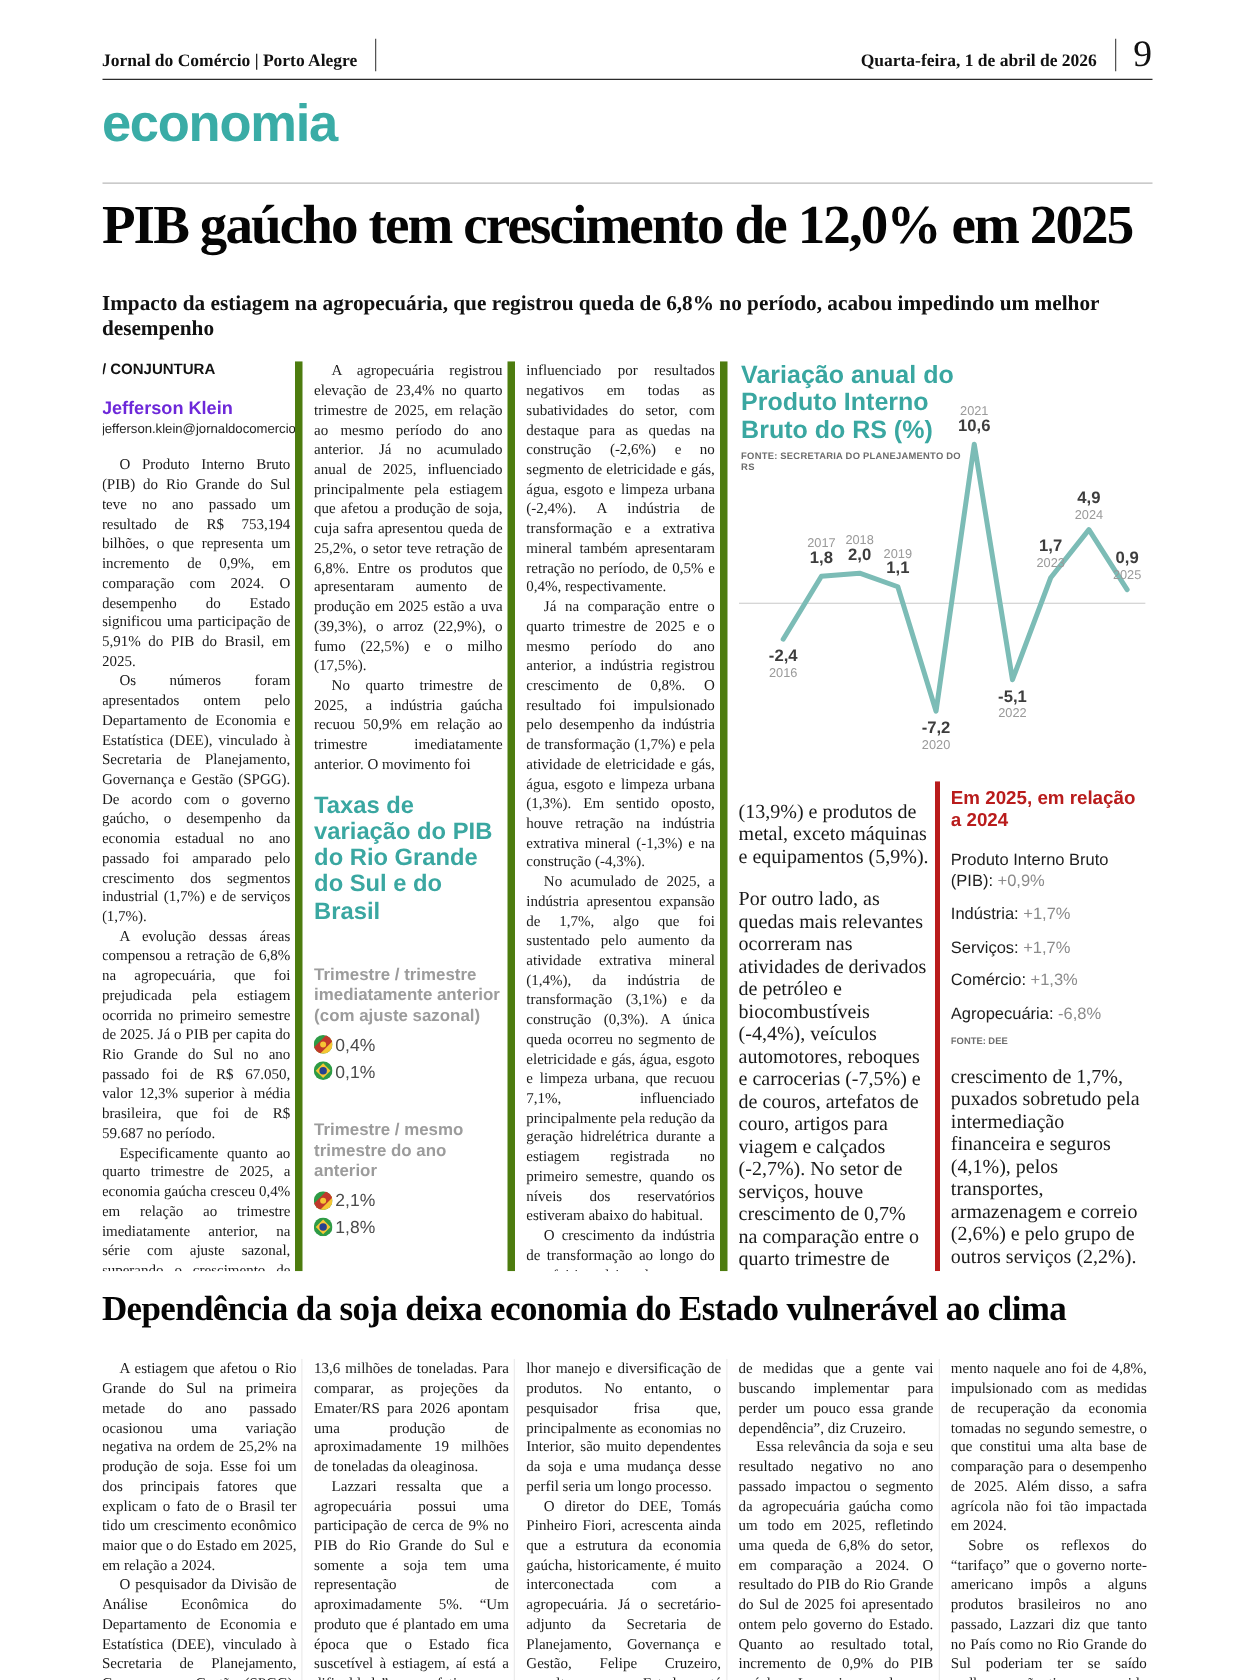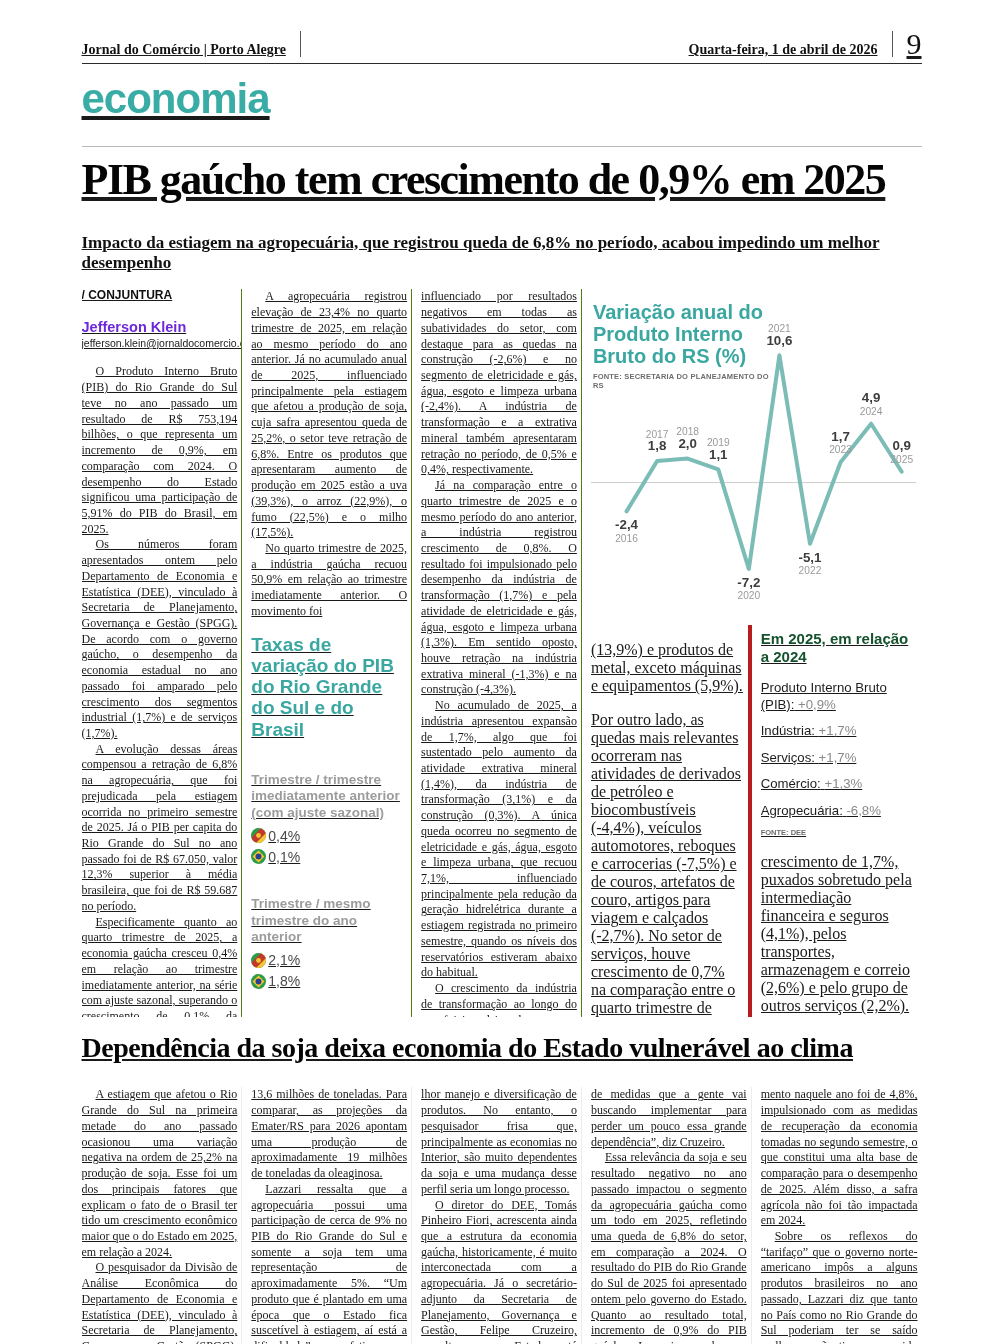--- a/index.html
+++ b/index.html
@@ -1,17 +1,17 @@
 <!DOCTYPE html>
 <html lang="pt-BR"><head>
 <meta charset="utf-8">
 <style>
   html,body{margin:0;padding:0;background:#ffffff;}
   .page{width:900px;height:1344px;margin:0 auto;background:#fff;overflow:hidden;
-        font-family:"Liberation Serif",serif;color:#1a1a1a;text-decoration:underline;}
+        font-family:"Liberation Serif",serif;color:#1a1a1a;}
   .inner{padding:0 30px;}
 
   
   .masthead-row{display:flex;align-items:flex-end;padding-top:30px;padding-bottom:6px;
                 border-bottom:1px solid #2b2b2b;}
   .masthead{font:700 14px/1 "Liberation Serif",serif;color:#111;}
   .vrule{border-left:1px solid #555;height:26px;margin:0 14px;align-self:flex-end;}
   .spacer{flex:1;}
   .page-date{font:700 14px/1 "Liberation Serif",serif;color:#111;}
   .page-num{font:400 30px/0.9 "Liberation Serif",serif;color:#111;}
@@ -19,48 +19,48 @@
                  letter-spacing:-1px;margin-top:14px;}
   .thin-rule{border:none;border-top:1px solid #b9b9b9;margin:26px 0 0 0;}
 
   
   .headline{font:700 44px/1.05 "Liberation Serif",serif;letter-spacing:-1.5px;color:#050505;margin-top:10px;}
   .subheadline{font:700 17px/1.2 "Liberation Serif",serif;color:#111;margin-top:10px;}
 
   
   .article-body{display:grid;grid-template-columns:repeat(5,1fr);column-gap:9px;
                 margin-top:16px;height:728px;overflow:hidden;}
-  .col{overflow:hidden;border-right:1px solid #4d7c0f;padding-right:4px;}
+  .col{overflow:hidden;border-right:6px solid #4d7c0f;padding-right:4px;}
   .col:last-child,.no-rule{border-right:none;}
   .col p,.bcol p{font-size:12px;line-height:1.31;text-align:justify;text-indent:14px;margin:0;}
   .col p.cont,.bcol p.cont{text-indent:0;}
   .kicker{font:700 12px/1 "Liberation Sans",sans-serif;color:#111;margin-bottom:18px;}
   .author{font:700 14.5px/1.2 "Liberation Sans",sans-serif;color:#6d28d9;}
   .email{font:400 10.5px/1.3 "Liberation Sans",sans-serif;color:#222;margin-bottom:14px;}
 
   .right-span{grid-column:4/6;border-right:none;overflow:hidden;}
   .col45{display:grid;grid-template-columns:1fr 1fr;column-gap:9px;height:392px;overflow:hidden;margin-top:4px;}
   .subcol{overflow:hidden;border-right:4px solid #b91c1c;padding-right:4px;}
   .subcol:last-child{border-right:none;}
 
   
   .chart-wrap{position:relative;height:332px;}
   .chart-svg{position:absolute;inset:0;}
-  .chart-head{position:absolute;top:12px;left:2px;width:185px;}
+  .chart-head{position:absolute;top:0;left:2px;width:185px;}
   .chart-title{font:700 20px/1.1 "Liberation Sans",sans-serif;color:#3aa7a1;}
   .chart-source{font:700 7.5px/1.2 "Liberation Sans",sans-serif;color:#6c6c6c;letter-spacing:.2px;margin-top:5px;}
 
   
   .tax-box{margin-top:14px;}
   .box-title{font:700 19px/1.12 "Liberation Sans",sans-serif;color:#3aa7a1;margin-bottom:4px;}
   .tax-label{font:700 13.5px/1.22 "Liberation Sans",sans-serif;color:#9c9c9c;margin:32px 0 7px;}
   .tax-row{display:flex;align-items:center;gap:2px;font:400 14px/1 "Liberation Sans",sans-serif;color:#4a4a4a;margin:6px 0;}
 
   .perf-title{font:700 20px/1.15 "Liberation Sans",sans-serif;color:#3aa7a1;}
-  .perf-sub{font:700 15px/1.2 "Liberation Sans",sans-serif;color:#14532d;margin:5px 0 14px;}
+  .perf-sub{font:700 15px/1.2 "Liberation Sans",sans-serif;color:#b91c1c;margin:5px 0 14px;}
   .perf-item{font:400 13.2px/1.25 "Liberation Sans",sans-serif;color:#1d1d1d;margin:10px 0;}
   .perf-item .val{color:#8a8a8a;}
   .perf-source{font:700 7.5px/1 "Liberation Sans",sans-serif;color:#6c6c6c;text-align:left;margin:10px 0 14px;}
 
   
   .headline2{font:700 28px/1.1 "Liberation Serif",serif;letter-spacing:-0.5px;color:#050505;margin-top:16px;}
   .bottom-cols{display:grid;grid-template-columns:repeat(5,1fr);column-gap:9px;
                margin-top:12px;height:300px;overflow:hidden;}
   .bcol{overflow:hidden;border-right:1px solid #ececec;padding-right:4px;}
   .bcol:last-child{border-right:none;}
@@ -76,21 +76,21 @@
       <span class="vrule"></span>
       <span class="spacer"></span>
       <span class="page-date">Quarta-feira, 1 de abril de 2026</span>
       <span class="vrule"></span>
       <span class="page-num">9</span>
     </div>
 
     <div class="section-title">economia</div>
     <hr class="thin-rule">
 
-    <h1 class="headline">PIB gaúcho tem crescimento de 0,9% em 2025</h1>
+    <h1 class="headline">PIB gaúcho tem crescimento de 12,0% em 2025</h1>
     <div class="subheadline">Impacto da estiagem na agropecuária, que registrou queda de 6,8% no período, acabou impedindo um melhor desempenho</div>
 
     <div class="article-body">
 
       <div class="col">
         <div class="kicker">/ CONJUNTURA</div>
         <div class="author">Jefferson Klein</div>
         <div class="email">jefferson.klein@jornaldocomercio.com.br</div>
         <div>
             <p>O Produto Interno Bruto (PIB) do Rio Grande do Sul teve no ano passado um resultado de R$ 753,194 bilhões, o que representa um incremento de 0,9%, em comparação com 2024. O desempenho do Estado significou uma participação de 5,91% do PIB do Brasil, em 2025.</p>

